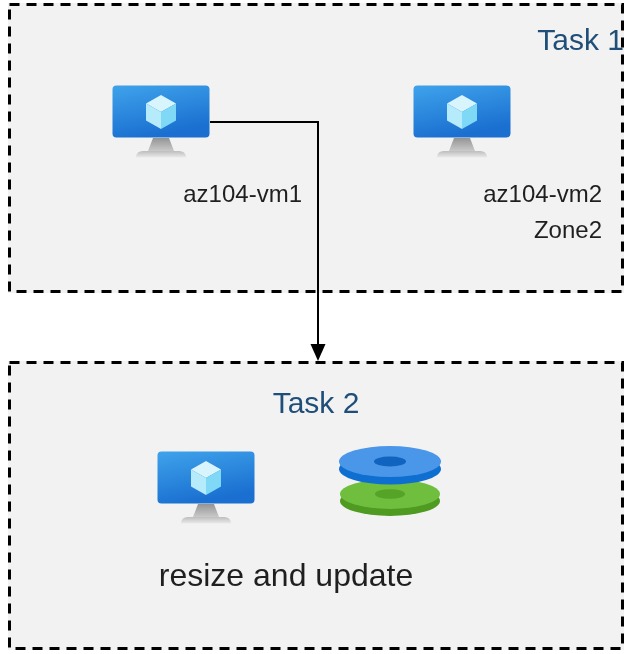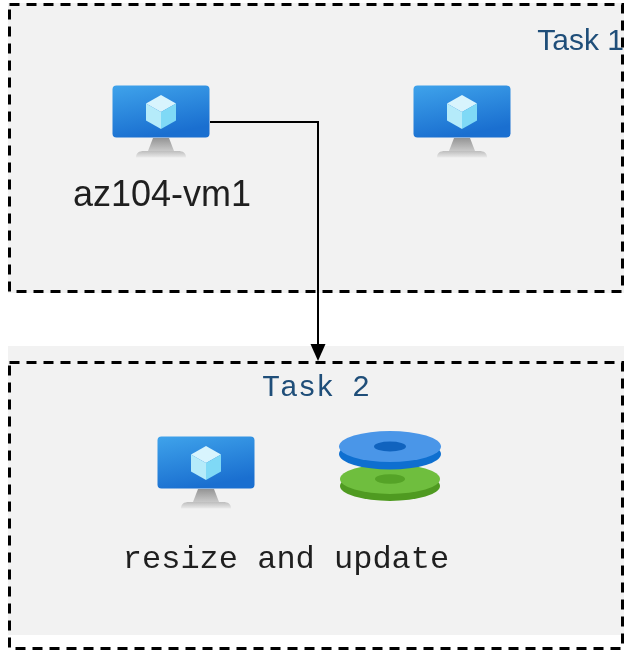--- a/index.html
+++ b/index.html
@@ -15,21 +15,21 @@
     background: #ffffff;
     overflow: hidden;
   }
   .task-box {
     position: absolute;
     left: 8px;
     width: 616px;
     background: #F2F2F2;
   }
   .task-box.task1 { top: 3px;   height: 290px; }
-  .task-box.task2 { top: 346px; height: 289px; font-family: Liberation Mono, monospace; }
+  .task-box.task2 { top: 361px; height: 289px; }
 
   .task-title {
     position: absolute;
     left: 0; right: 0;
     text-align: center;
     font-size: 30px;
     line-height: 34px;
     color: #1F4E79;
   }
   .task1 .task-title { top: 20px; text-align: right; }
@@ -39,22 +39,22 @@
 
   .vm-icon-1       { left: 104px; top: 82px; width: 98px;  height: 73px; }
   .vm-icon-2       { left: 405px; top: 82px; width: 98px;  height: 73px; }
   .vm-icon-task2   { left: 149px; top: 90px; width: 98px;  height: 73px; }
   .disks-icon-pos  { left: 330px; top: 82px; width: 104px; height: 74px; }
 
   .vm-label {
     position: absolute;
     width: 280px;
     top: 173px;
-    text-align: center;
-    font-size: 36px;
+    text-align: right;
+    font-size: 24px;
     line-height: 36px;
     color: #1F1F1F;
   }
   .vm-label-1 { left: 14px; }
   .vm-label-2 { left: 314px; }
   .vm-label span { display: block; }
 
   .caption {
     position: absolute;
     left: 108px;
@@ -120,20 +120,24 @@
     <svg class="icon-svg vm-icon-1" viewBox="0 0 98 73">
       <use href="#vm-symbol"></use>
     </svg>
     <div class="vm-label vm-label-1">
       <span>az104-vm1</span>
     </div>
 
     <svg class="icon-svg vm-icon-2" viewBox="0 0 98 73">
       <use href="#vm-symbol"></use>
     </svg>
+    <div class="vm-label vm-label-2">
+      <span>az104-vm2</span>
+      <span>Zone2</span>
+    </div>
   </div>
 
   <div class="task-box task2">
     <div class="task-title">Task 2</div>
 
     <svg class="icon-svg vm-icon-task2" viewBox="0 0 98 73">
       <use href="#vm-symbol"></use>
     </svg>
 
     <svg class="icon-svg disks-icon-pos" viewBox="0 0 104 74">

